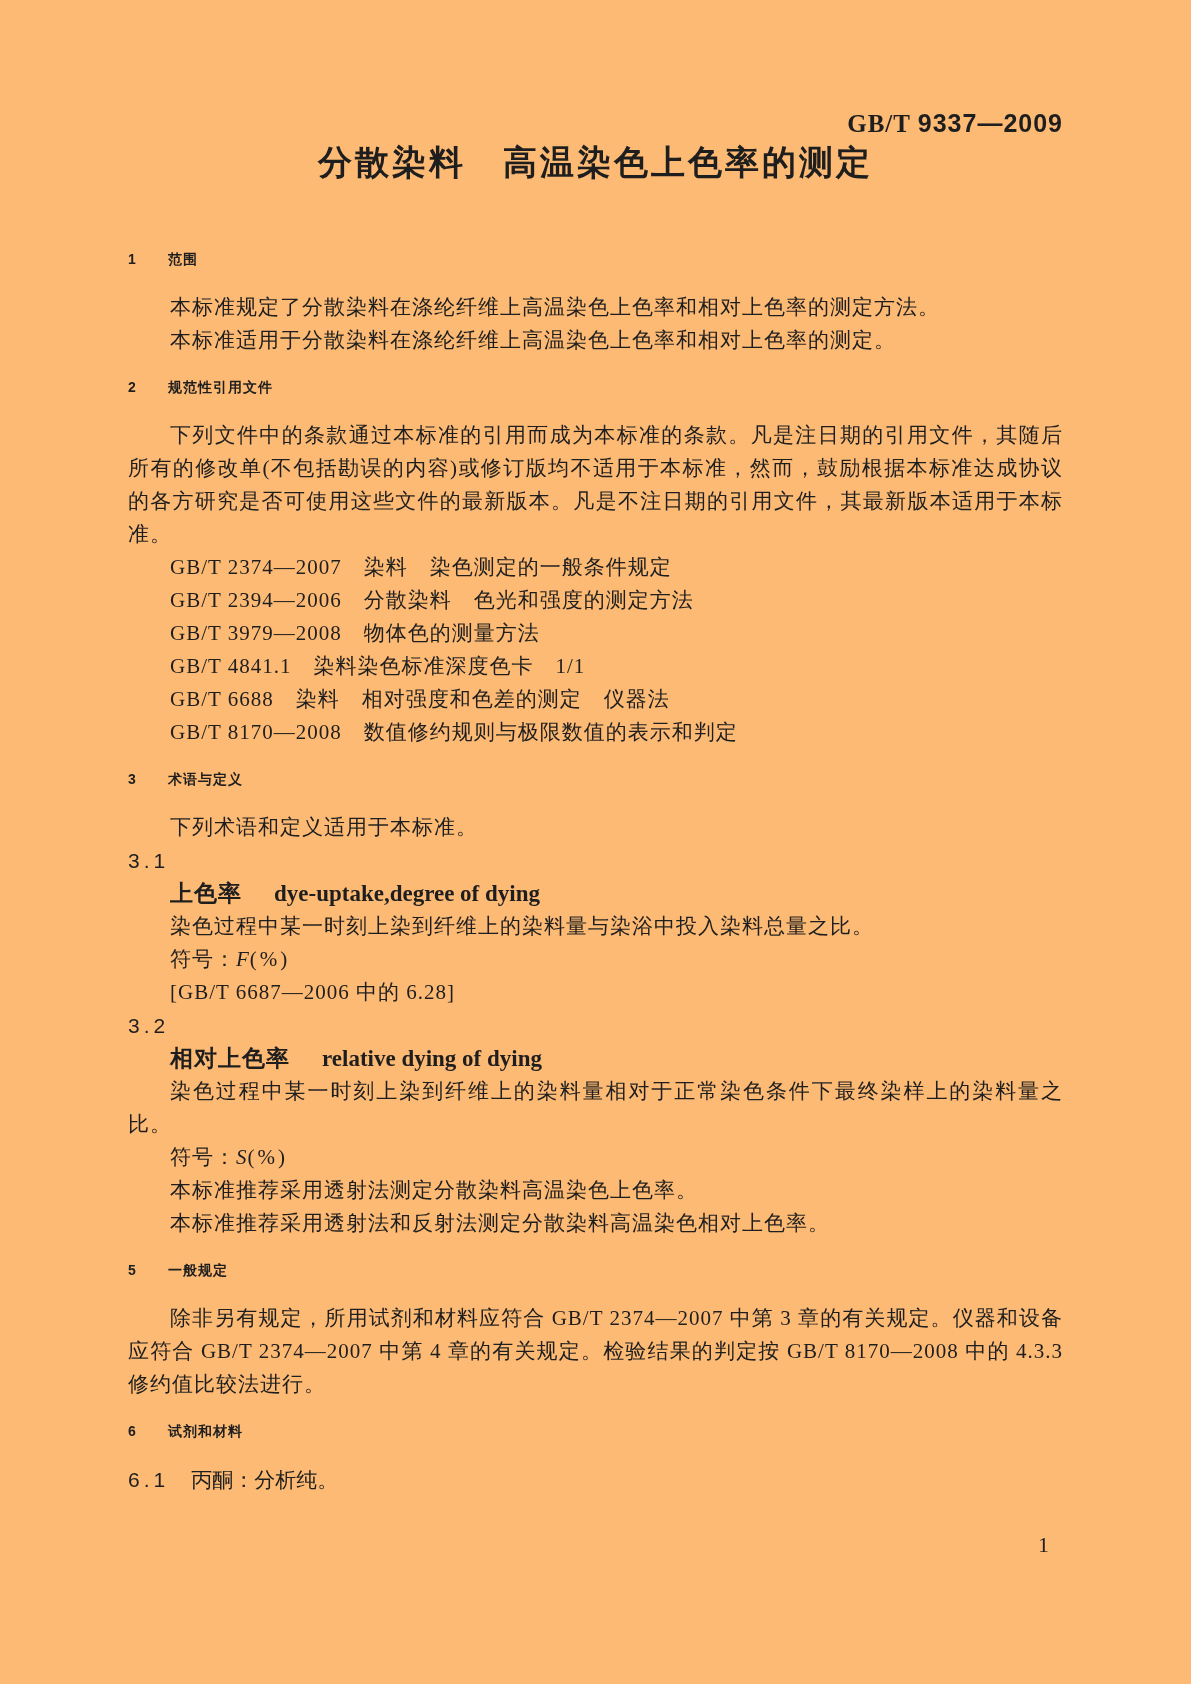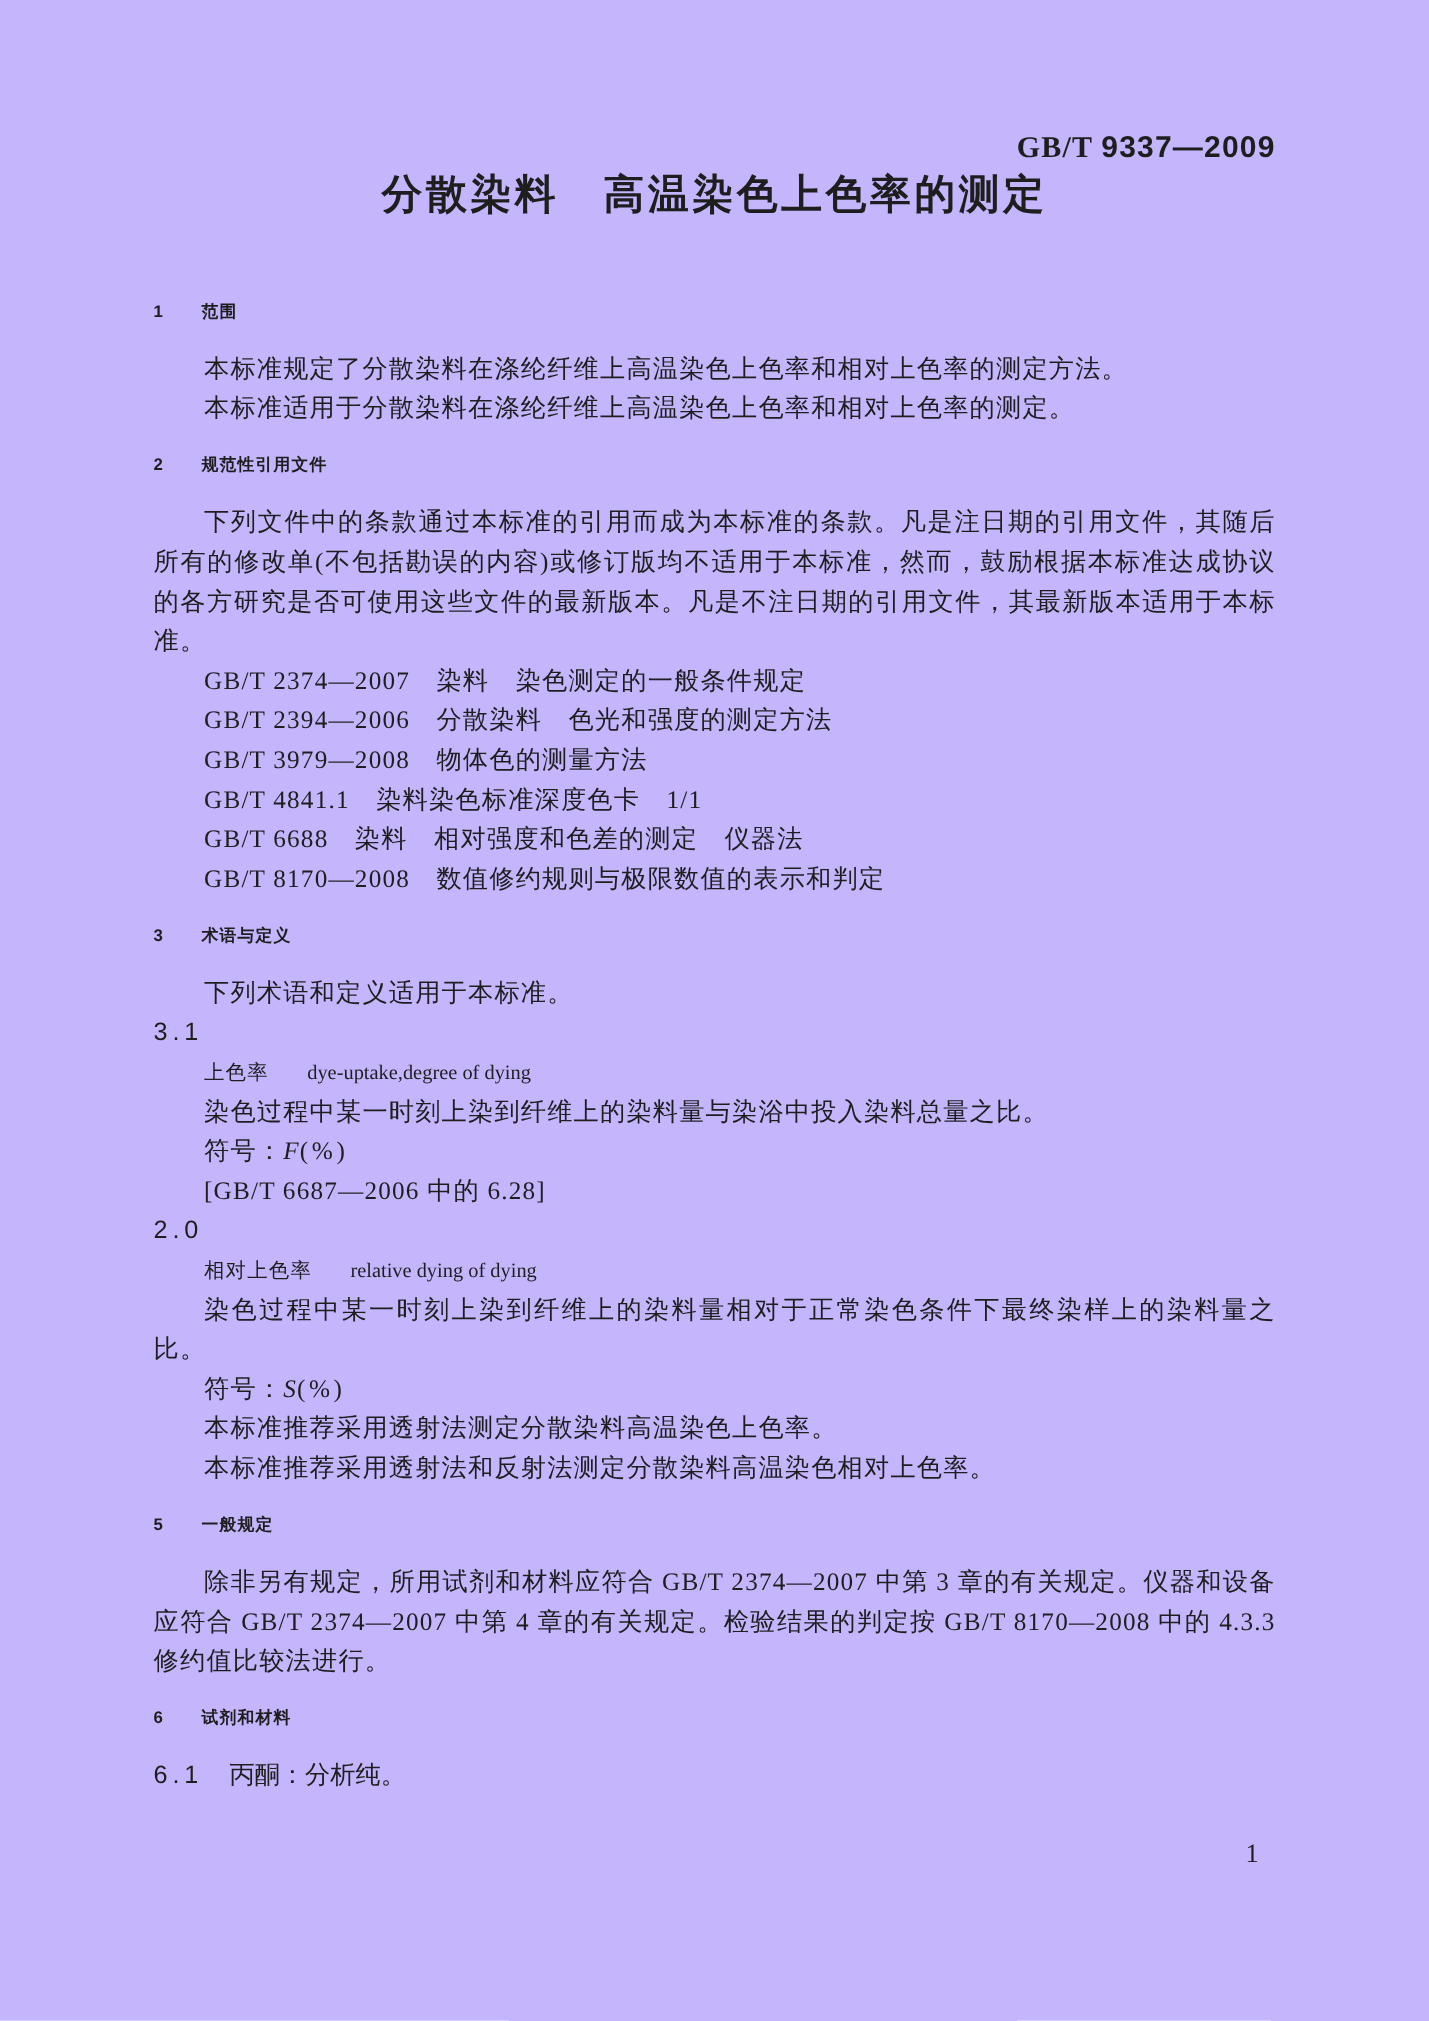--- a/index.html
+++ b/index.html
@@ -1,19 +1,19 @@
 <!DOCTYPE html>
 <html><head>
 <meta charset="utf-8">
 <style>
   html,body{margin:0;padding:0;background:#ffffff;}
   .page{
     position:relative;
     width:1191px;height:1684px;
-    background:#c4b5fd;
+    background:#fdba74;
     box-sizing:border-box;
     padding:108px 128px 0 128px;
     font-family:"Liberation Serif","DejaVu Serif",serif;
     color:#1e1e1e;
     overflow:hidden;
   }
   .doc-code{
     text-align:right;
     font-size:25px;
     font-weight:bold;
@@ -54,24 +54,24 @@
     letter-spacing:1px;
     padding-left:42px;
   }
   .clause-num{
     font-size:21px;
     line-height:33px;
     font-family:"Liberation Sans","DejaVu Sans",sans-serif;
     letter-spacing:4px;
   }
   .term-line{
-    font-size:17px;
+    font-size:23px;
     line-height:33px;
     padding-left:42px;
-    font-weight:normal;
+    font-weight:bold;
   }
   .term-zh{font-family:"Liberation Sans","DejaVu Sans",sans-serif;letter-spacing:1px;}
   .term-en{font-family:"Liberation Serif","DejaVu Serif",serif;margin-left:32px;}
   .sym-line,.src-line{
     font-size:21px;
     line-height:33px;
     letter-spacing:1px;
     padding-left:42px;
   }
   .sym-var{font-style:italic;font-family:"Liberation Serif","DejaVu Serif",serif;}
@@ -132,21 +132,21 @@
   <div class="clause-num">3.1</div>
   <div class="term-line">
     <span class="term-zh">上色率</span><span class="term-en">dye-uptake,degree of dying</span>
   </div>
   <p class="body-par">染色过程中某一时刻上染到纤维上的染料量与染浴中投入染料总量之比。</p>
   <div class="sym-line">
     <span>符号：</span><span class="sym-var">F</span><span class="sym-unit">(%)</span>
   </div>
   <div class="src-line">[GB/T 6687—2006 中的 6.28]</div>
 
-  <div class="clause-num">2.0</div>
+  <div class="clause-num">3.2</div>
   <div class="term-line">
     <span class="term-zh">相对上色率</span><span class="term-en">relative dying of dying</span>
   </div>
   <p class="body-par">染色过程中某一时刻上染到纤维上的染料量相对于正常染色条件下最终染样上的染料量之比。</p>
   <div class="sym-line">
     <span>符号：</span><span class="sym-var">S</span><span class="sym-unit">(%)</span>
   </div>
 
   <p class="body-par">本标准推荐采用透射法测定分散染料高温染色上色率。</p>
   <p class="body-par">本标准推荐采用透射法和反射法测定分散染料高温染色相对上色率。</p>

